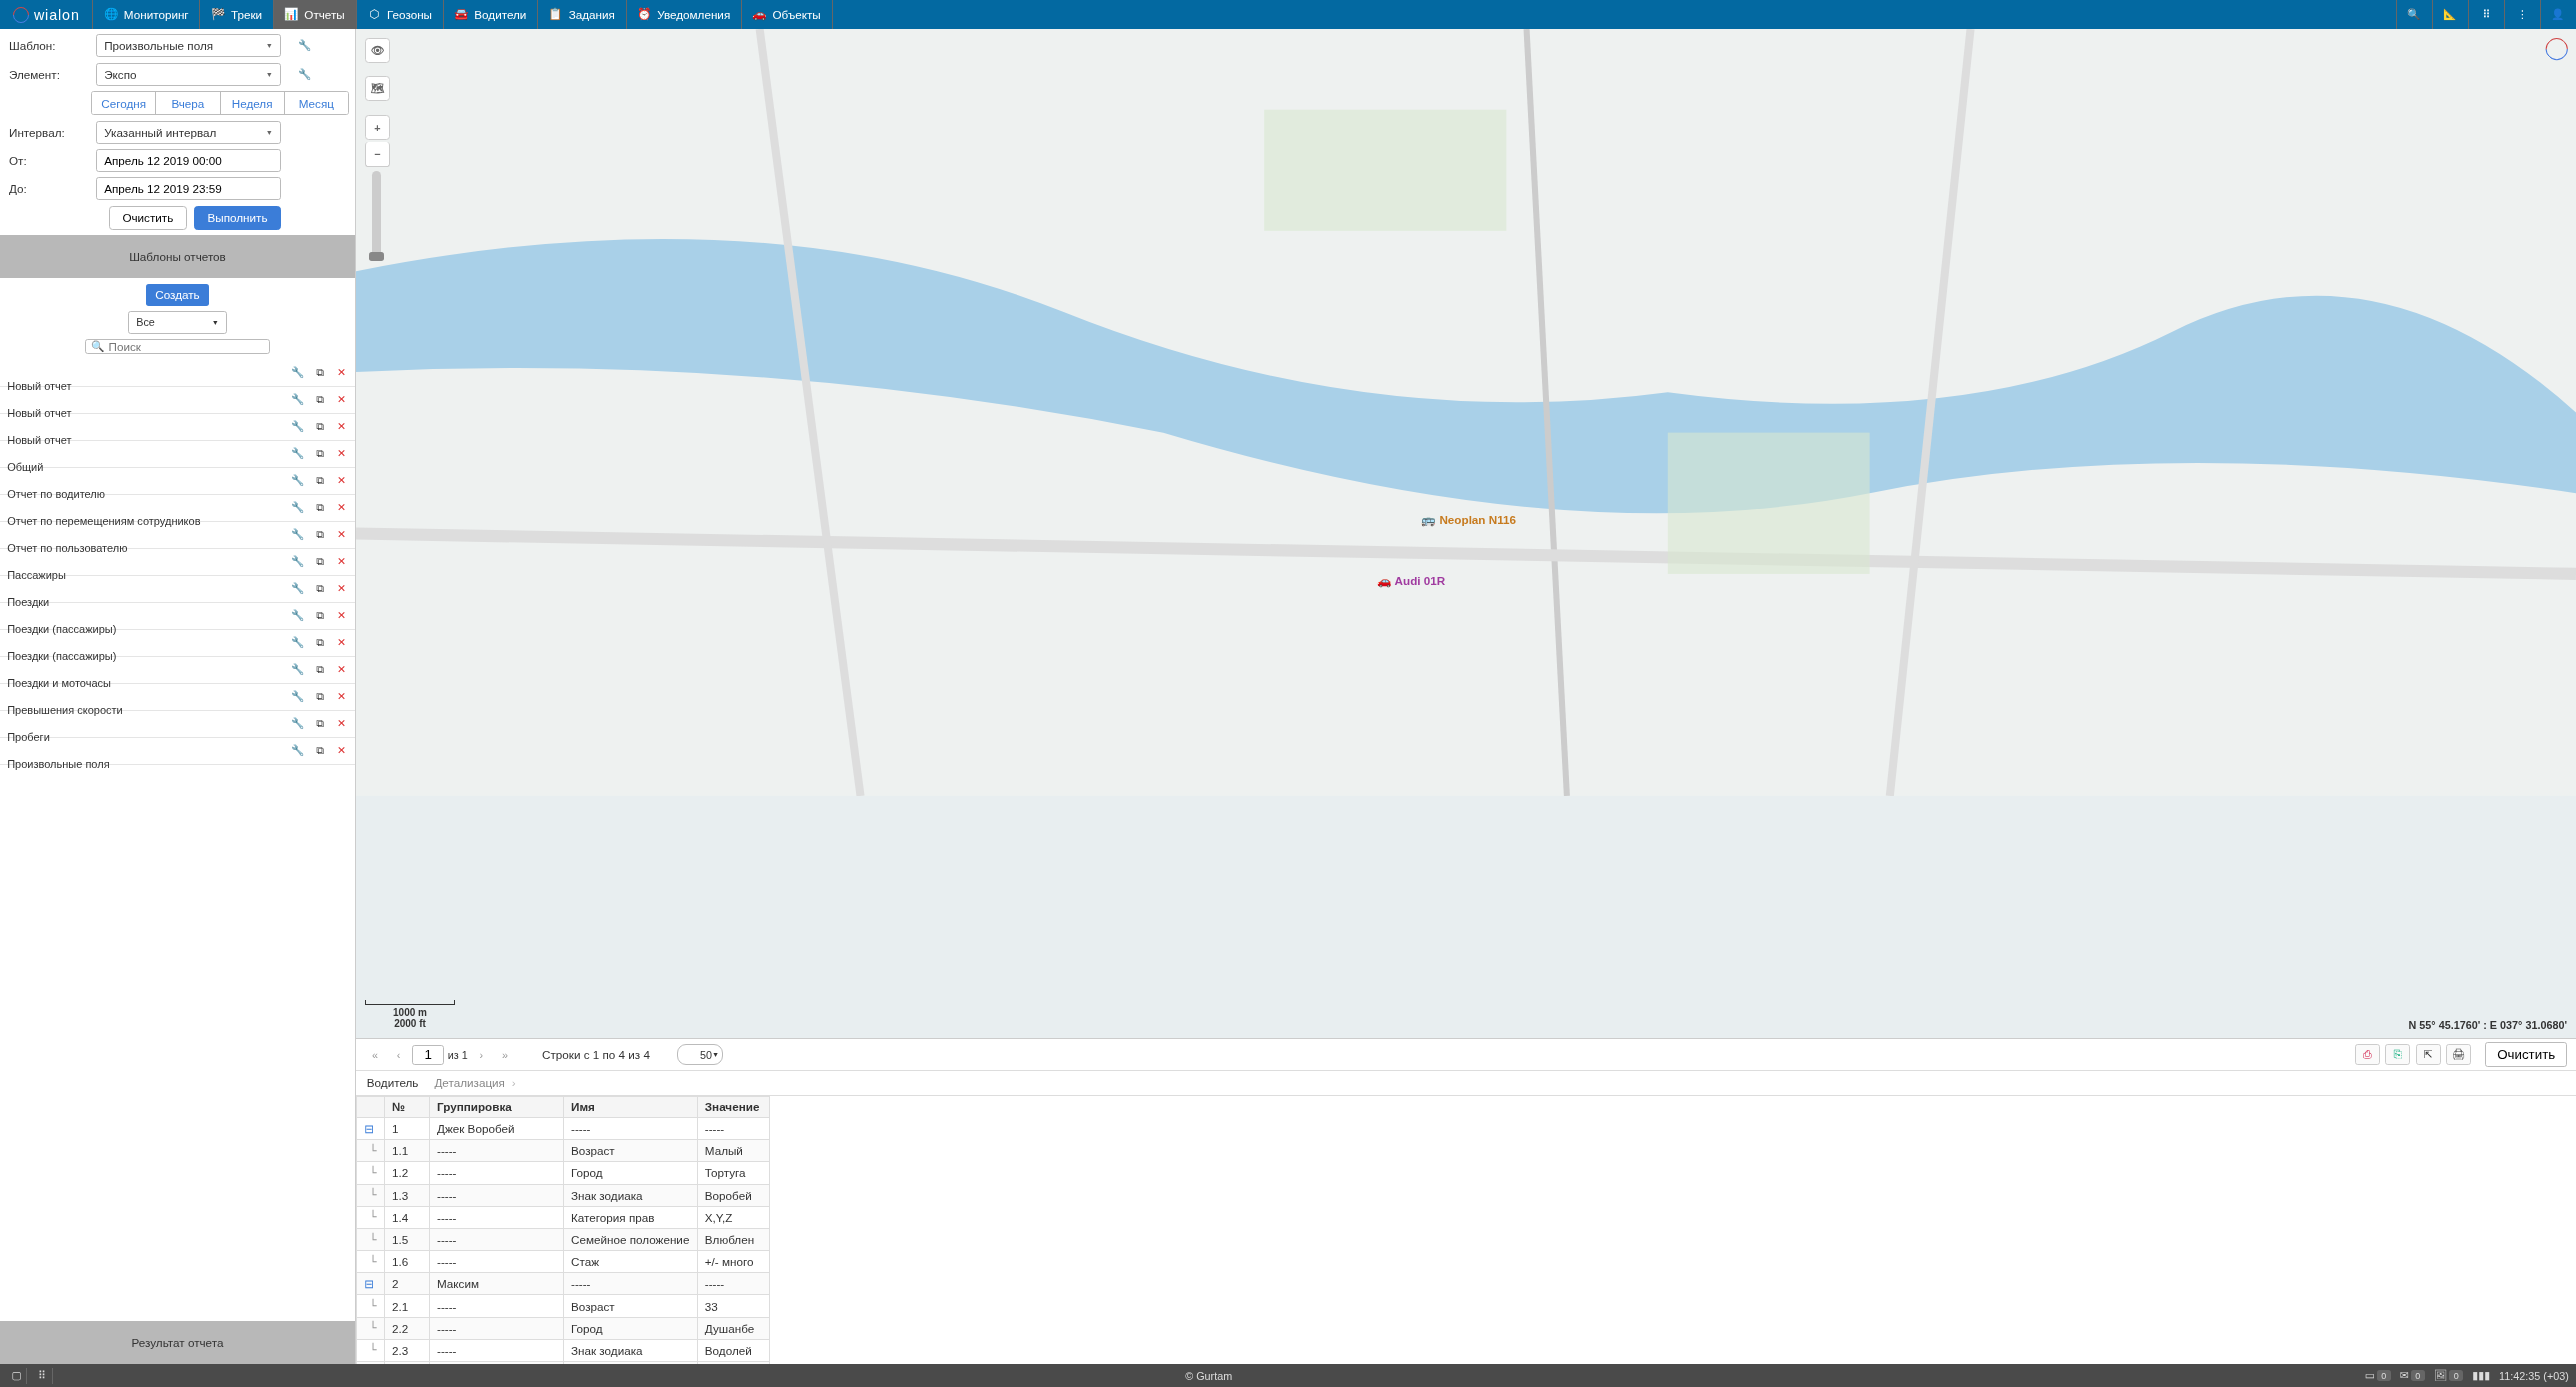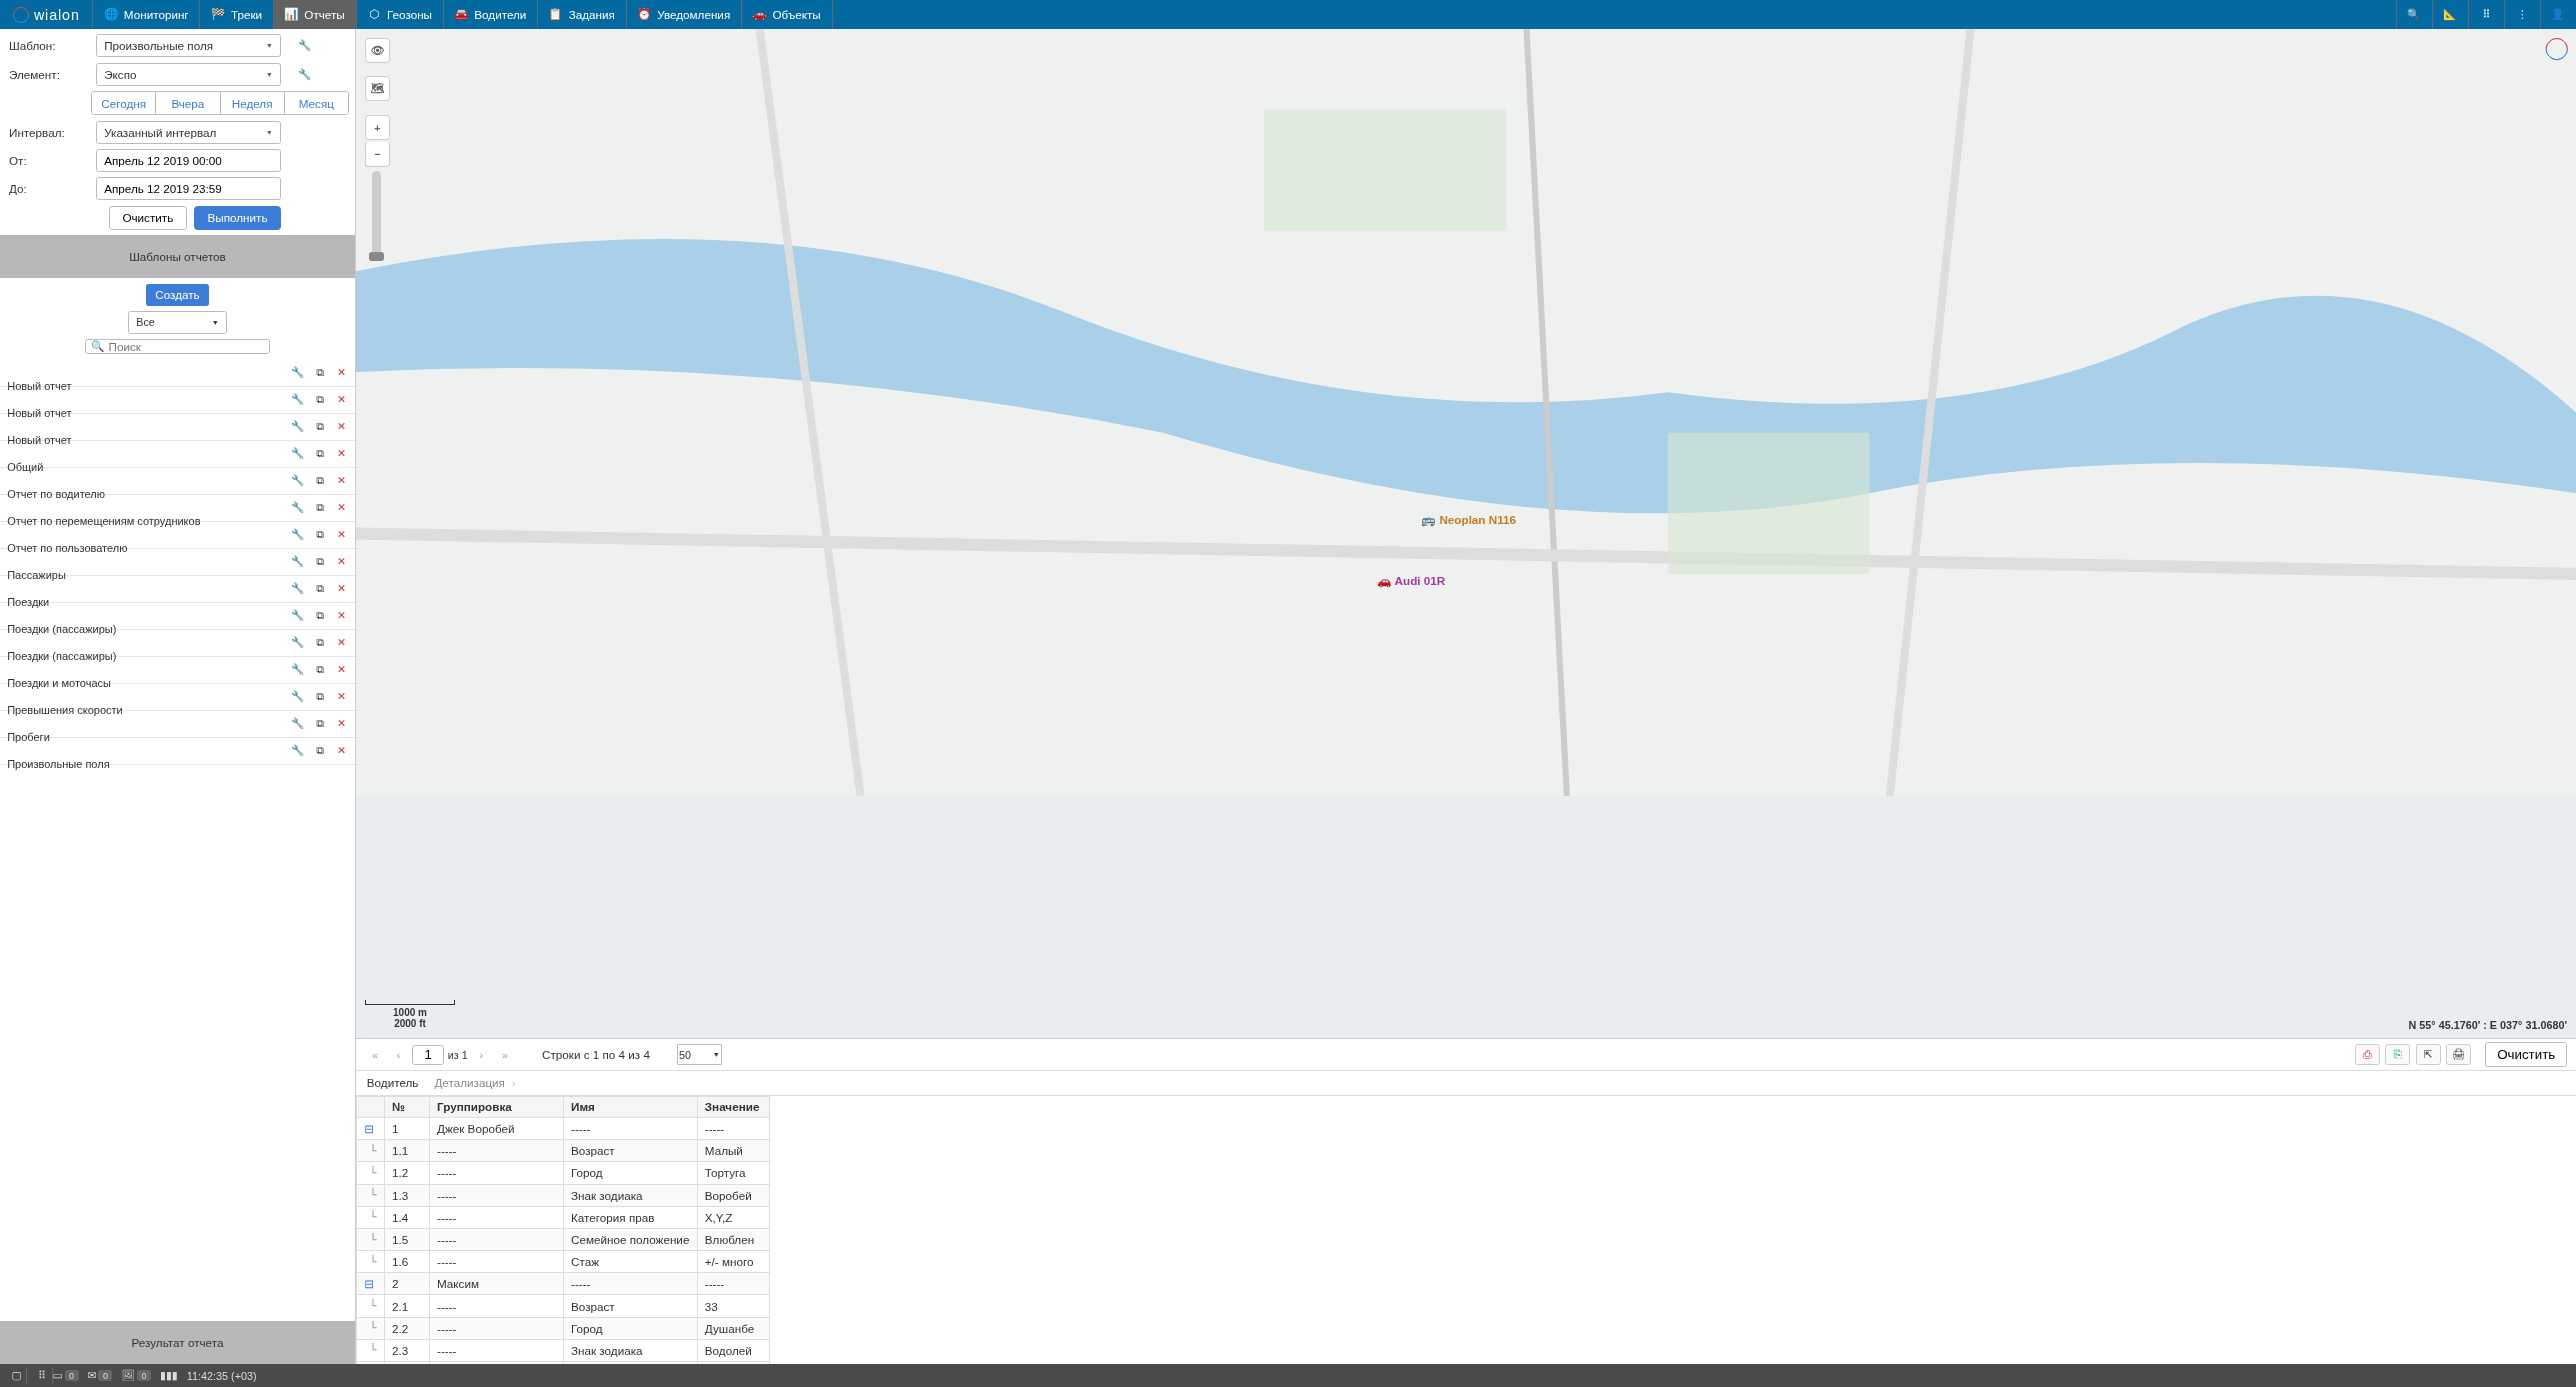--- a/index.html
+++ b/index.html
@@ -62,21 +62,21 @@
 .map-marker { position: absolute; font-size: 11.7px; font-weight: bold; }
 .marker-1 { top: 48%; left: 48%; color: #c77b1f; }
 .marker-2 { top: 54%; left: 46%; color: #a03ba0; }
 
 .report-pane { height: 326px; border-top: 0.9px solid #ccc; display: flex; flex-direction: column; background: #fff; }
 .report-toolbar { display: flex; align-items: center; padding: 5.4px 9px; gap: 9px; border-bottom: 0.9px solid #ddd; height: 32px; }
 .pager { display: flex; align-items: center; gap: 3.6px; }
 .pager-btn { width: 20px; height: 20px; display: flex; align-items: center; justify-content: center; color: #999; cursor: pointer; border-radius: 2.7px; }
 .page-input { width: 32px; text-align: center; border: 0.9px solid #bbb; border-radius: 2.7px; height: 20px; }
 .rows-info { font-size: 11.7px; margin-left: 18px; }
-.rows-select { width: 45px; height: 21.5px; border: 0.9px solid #bbb; border-radius: 1px; padding: 0 1px; display: flex; align-items: center; justify-content: space-between; margin-left: 18px; }
+.rows-select { width: 45px; height: 21.5px; border: 0.9px solid #bbb; border-radius: 9px; padding: 0 22px; display: flex; align-items: center; justify-content: space-between; margin-left: 18px; }
 .rows-select::after { content: "▼"; font-size: 7.2px; }
 .toolbar-spacer { flex: 1; }
 .export-btns { display: flex; gap: 5.4px; }
 .export-btn { width: 25px; height: 21.5px; border: 0.9px solid #ccc; border-radius: 2.7px; display: flex; align-items: center; justify-content: center; cursor: pointer; background: #fafafa; }
 .clear-btn { border: 0.9px solid #bbb; border-radius: 2.7px; padding: 3.6px 10.8px; background: #fff; cursor: pointer; margin-left: 5.4px; }
 
 .tabs-row { display: flex; gap: 16px; padding: 5.4px 10.8px; font-size: 11.7px; border-bottom: 0.9px solid #ddd; }
 .tab { cursor: pointer; }
 .tab.sub { color: #888; }
 .tab.sub::after { content: " ›"; color: #bbb; margin-left: 3.6px; }
@@ -497,20 +497,21 @@
       </div>
     </div>
   </div>
 </div>
 
 <div class="bottombar">
   <div class="bb-left">
     <span class="bb-btn">▢</span>
     <span class="bb-btn">⠿</span>
   </div>
+  <div class="bb-center">© Gurtam</div>
   <div class="bb-right">
     <span class="bb-iconset">▭<span class="bb-badge">0</span></span>
     <span class="bb-iconset">✉<span class="bb-badge">0</span></span>
     <span class="bb-iconset">🖼<span class="bb-badge">0</span></span>
     <span>▮▮▮</span>
     <span>11:42:35 (+03)</span>
   </div>
 </div>
 
 

